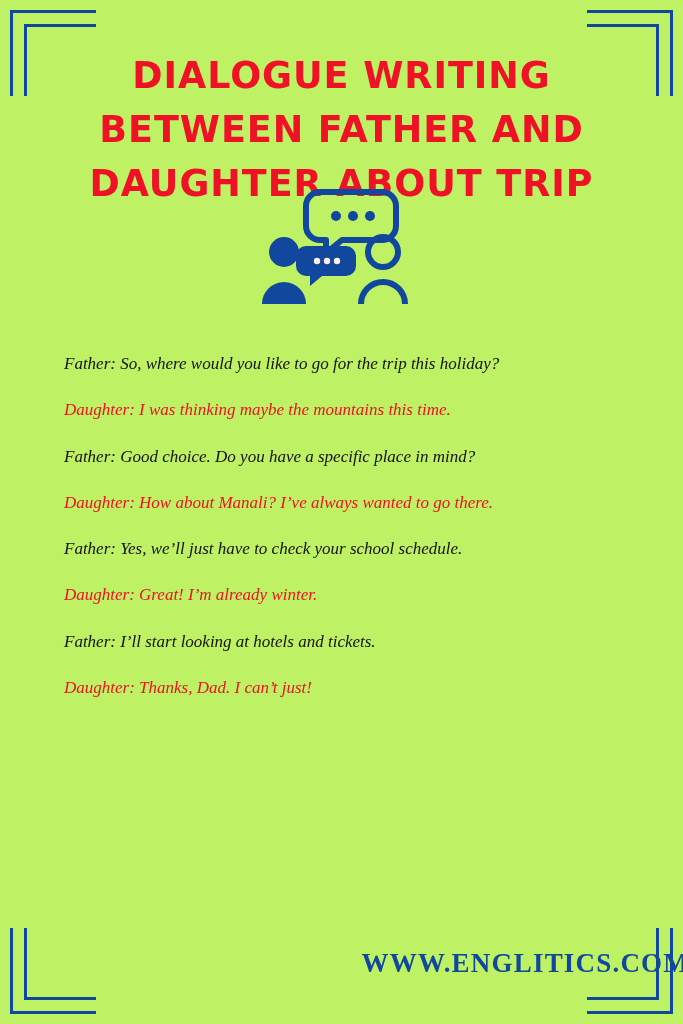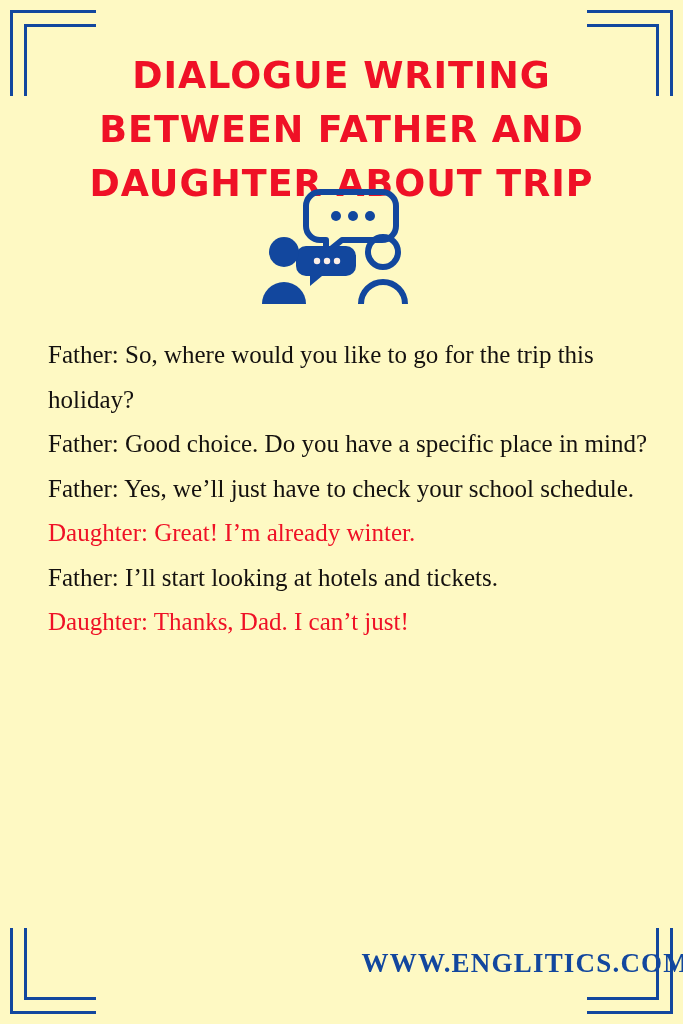--- a/index.html
+++ b/index.html
@@ -11,21 +11,21 @@
     height: 1024px;
     background: #fbeee6;
     font-family: "Liberation Serif", serif;
     overflow: hidden;
     position: relative;
   }
 
   .page {
     position: absolute;
     inset: 0;
-    background: #fef9c3;
+    background: #bef264;
   }
 
   
   .corner {
     position: absolute;
     width: 86px;
     height: 86px;
     pointer-events: none;
   }
   .corner span {
@@ -89,24 +89,25 @@
   }
 
   
   .dialogue {
     position: absolute;
     top: 333px;
     left: 48px;
     width: 600px;
   }
   .line {
-    font-size: 25px;
+    font-size: 17px;
     line-height: 1.78;
     color: #14110f;
-    margin: 0;
+    margin: 16px;
+    font-style: italic;
   }
   .line.daughter { color: #ef1126; }
 
   
   .footer {
     position: absolute;
     bottom: 45px;
     left: 0;
     width: 683px;
     text-align: right;
@@ -166,21 +167,23 @@
       <circle cx="22" cy="64" r="15" fill="#12479e"></circle>
       <path d="M0 116 a22 22 0 0 1 44 0 z" fill="#12479e"></path>
 
       <circle cx="121" cy="64" r="15" fill="none" stroke="#12479e" stroke-width="6"></circle>
       <path d="M99 116 a22 22 0 0 1 44 0" fill="none" stroke="#12479e" stroke-width="6" stroke-linejoin="round"></path>
     </svg>
   </div>
 
   <div class="dialogue">
     <p class="line father">Father: So, where would you like to go for the trip this holiday?</p>
+    <p class="line daughter">Daughter: I was thinking maybe the mountains this time.</p>
     <p class="line father">Father: Good choice. Do you have a specific place in mind?</p>
+    <p class="line daughter">Daughter: How about Manali? I’ve always wanted to go there.</p>
     <p class="line father">Father: Yes, we’ll just have to check your school schedule.</p>
     <p class="line daughter">Daughter: Great! I’m already winter.</p>
     <p class="line father">Father: I’ll start looking at hotels and tickets.</p>
     <p class="line daughter">Daughter: Thanks, Dad. I can’t just!</p>
   </div>
 
   <div class="footer">WWW.ENGLITICS.COM</div>
 
 </div>
 

